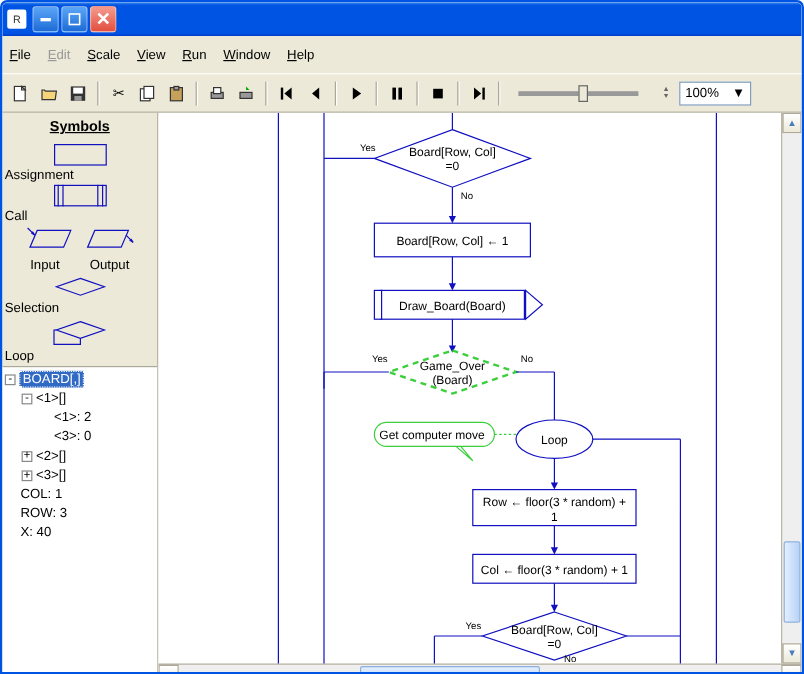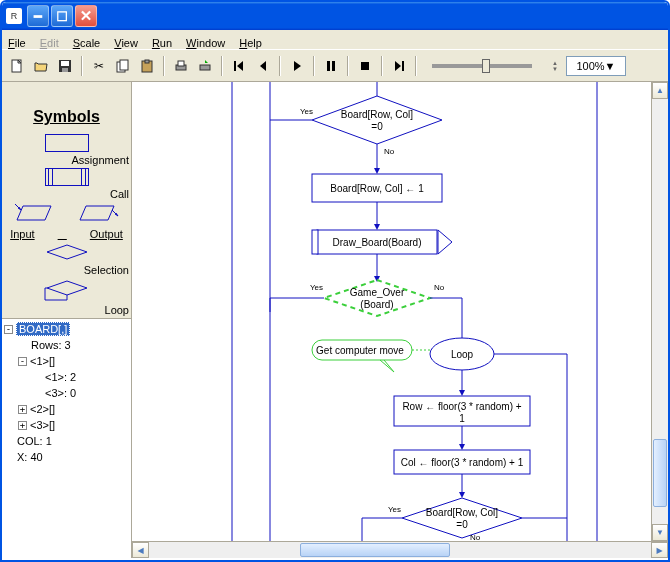--- a/index.html
+++ b/index.html
@@ -4,37 +4,37 @@
 <style>
 * { box-sizing: border-box; margin: 0; padding: 0; }
 body { font-family: Tahoma, sans-serif; font-size: 11px; background: #fff; overflow: hidden; width: 670px; height: 562px; border: 2px solid #0054E3; border-radius: 6px 6px 0 0; }
 .titlebar { height: 28px; background: linear-gradient(to bottom, #3B8EED 0%, #0054E3 8%, #0054E3 92%, #003ACB 100%); display: flex; align-items: center; padding: 0 4px; color: #fff; border-radius: 4px 4px 0 0; }
 .titlebar .app-icon { width: 16px; height: 16px; background: #fff; margin-right: 5px; display: flex; align-items: center; justify-content: center; font-size: 9px; color: #333; border-radius: 2px; }
 .titlebar .title { flex: 1; font-weight: bold; font-size: 13px; text-shadow: 1px 1px 1px rgba(0,0,0,0.3); }
 .win-btns { display: flex; gap: 2px; }
 .win-btn { width: 22px; height: 22px; border-radius: 3px; display: flex; align-items: center; justify-content: center; font-family: Arial; font-weight: bold; font-size: 13px; color: #fff; border: 1px solid rgba(255,255,255,0.4); cursor: pointer; }
 .win-min, .win-max { background: linear-gradient(to bottom, #5BA6F8, #1E6BD6); }
 .win-close { background: linear-gradient(to bottom, #F49B8E, #E24F3E); font-size: 15px; }
-.menubar { height: 20px; background: #ECE9D8; display: flex; align-items: flex-end; padding: 0 6px; gap: 14px; border-bottom: 1px solid #fff; }
+.menubar { height: 32px; background: #ECE9D8; display: flex; align-items: center; padding: 0 6px; gap: 14px; border-bottom: 1px solid #fff; }
 .menu-item { color: #000; cursor: pointer; }
 .menu-item u { text-decoration: underline; }
 .menu-item.disabled { color: #999; }
 .toolbar { height: 32px; background: #ECE9D8; border-bottom: 1px solid #ACA899; display: flex; align-items: center; padding: 0 4px; gap: 2px; }
 .tb-btn { width: 22px; height: 22px; border: 1px solid transparent; background: transparent; display: flex; align-items: center; justify-content: center; cursor: pointer; font-size: 12px; }
 .tb-sep { width: 2px; height: 20px; border-left: 1px solid #ACA899; border-right: 1px solid #fff; margin: 0 3px; }
 .speed-slider { width: 100px; height: 4px; background: #999; position: relative; margin: 0 10px; }
 .speed-slider .thumb { position: absolute; width: 8px; height: 14px; background: #ECE9D8; border: 1px solid #666; top: -5px; left: 50%; }
-.zoom-select { width: 60px; height: 20px; border: 1px solid #7F9DB9; background: #fff; display: flex; align-items: center; padding: 0 4px; justify-content: center; cursor: pointer; margin-left: 6px; }
+.zoom-select { width: 60px; height: 20px; border: 1px solid #7F9DB9; background: #fff; display: flex; align-items: center; padding: 0 4px; justify-content: space-between; cursor: pointer; margin-left: 6px; }
 .zoom-arrows { display: flex; flex-direction: column; font-size: 6px; line-height: 6px; margin-left: 8px; color: #666; }
 .workspace { display: flex; height: calc(562px - 28px - 22px - 32px - 4px); }
 .sidebar { width: 130px; background: #ECE9D8; border-right: 1px solid #ACA899; display: flex; flex-direction: column; }
-.symbols-hdr { text-align: center; font-weight: bold; text-decoration: underline; padding: 4px 0; font-size: 16px; margin-top: 22px; }
+.symbols-hdr { text-align: center; font-weight: bold; text-decoration: underline; padding: 4px 0; font-size: 12px; }
 .symbols-area { padding: 2px; }
-.sym-row { display: flex; justify-content: center; gap: 23px; margin: 2px 0; text-decoration: underline; }
-.sym-label { text-align: right; font-size: 11px; }
+.sym-row { display: flex; justify-content: center; gap: 8px; margin: 2px 0; }
+.sym-label { text-align: left; font-size: 11px; }
 .shape-rect { width: 44px; height: 18px; border: 1px solid #1010C0; }
 .shape-call { width: 44px; height: 18px; border: 1px solid #1010C0; position: relative; }
 .shape-call::before, .shape-call::after { content: ''; position: absolute; top: -1px; bottom: -1px; width: 3px; border: 1px solid #1010C0; border-top: none; border-bottom: none; }
 .shape-call::before { left: 2px; } .shape-call::after { right: 2px; }
 .tree { flex: 1; background: #fff; border-top: 1px solid #ACA899; overflow: auto; font-size: 11px; padding: 2px; }
 .tree-row { display: flex; align-items: center; height: 16px; white-space: nowrap; }
 .tree-row .pm { width: 9px; height: 9px; border: 1px solid #888; background: #fff; display: flex; align-items: center; justify-content: center; font-size: 9px; line-height: 7px; margin-right: 3px; font-family: monospace; cursor: pointer; }
 .tree-row .pm-space { width: 13px; display: inline-block; }
 .tree-row.selected span.lbl { background: #316AC5; color: #fff; padding: 0 2px; border: 1px dotted #fff; }
 .tree-indent1 { padding-left: 14px; }
@@ -209,24 +209,20 @@
         </div>
       <div class="sym-label">Loop</div>
     </div>
 
     <div class="tree">
       <div class="tree-row selected">
           <span class="pm">-</span>
           <span class="lbl">BOARD[,]</span>
         </div>
       <div class="tree-row tree-indent1">
-          <span class="pm-space"></span>
-          <span>Rows: 3</span>
-        </div>
-      <div class="tree-row tree-indent1">
           <span class="pm">-</span>
           <span>&lt;1&gt;[]</span>
         </div>
       <div class="tree-row tree-indent2">
           <span class="pm-space"></span>
           <span>&lt;1&gt;: 2</span>
         </div>
       <div class="tree-row tree-indent2">
           <span class="pm-space"></span>
           <span>&lt;3&gt;: 0</span>
@@ -235,20 +231,24 @@
           <span class="pm">+</span>
           <span>&lt;2&gt;[]</span>
         </div>
       <div class="tree-row tree-indent1">
           <span class="pm">+</span>
           <span>&lt;3&gt;[]</span>
         </div>
       <div class="tree-row">
           <span class="pm-space"></span>
           <span>COL: 1</span>
+        </div>
+      <div class="tree-row">
+          <span class="pm-space"></span>
+          <span>ROW: 3</span>
         </div>
       <div class="tree-row">
           <span class="pm-space"></span>
           <span>X: 40</span>
         </div>
     </div>
   </div>
 
   <div class="canvas-wrap">
     <div class="canvas">

